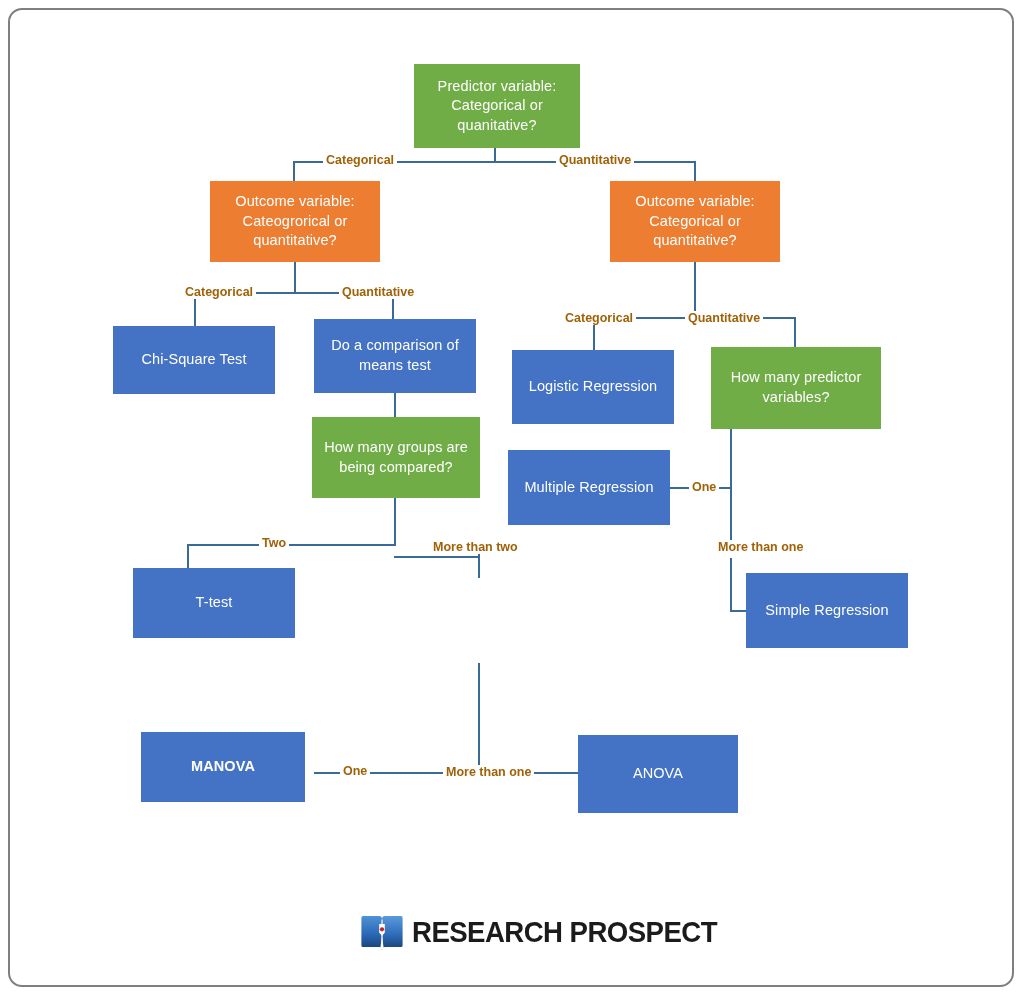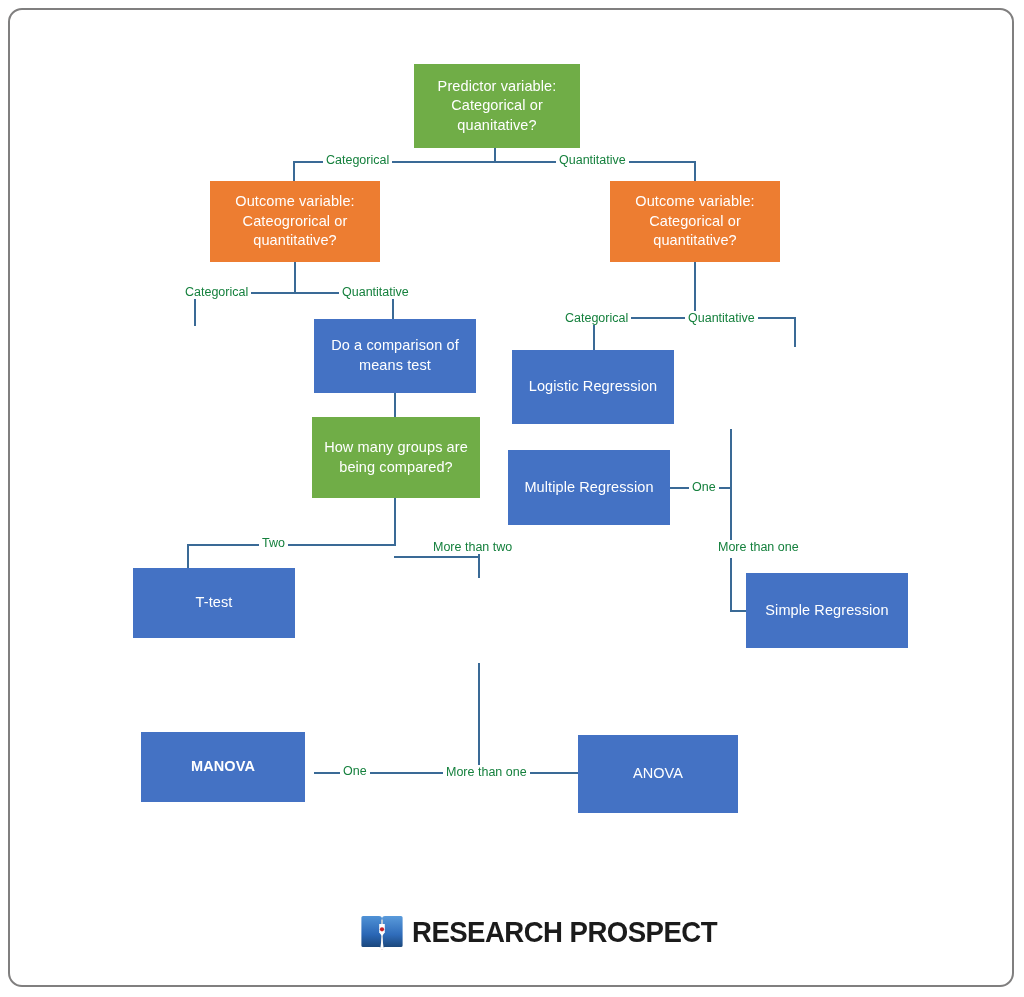--- a/index.html
+++ b/index.html
@@ -50,26 +50,27 @@
     position: absolute;
     background: #3a6a96;
     z-index: 1;
   }
   .line.h { height: 2px; }
   .line.v { width: 2px; }
 
   .elabel {
     position: absolute;
     font-size: 12.5px;
-    color: #15803d;
+    color: #a16207;
     white-space: nowrap;
     background: #ffffff;
     padding: 0 3px;
     z-index: 2;
     line-height: 14px;
+    font-weight: bold;
   }
 
   
   #logo {
     position: absolute;
     left: 349px;
     top: 896px;
     width: 300px;
     height: 52px;
     display: flex;
@@ -152,27 +153,29 @@
 
     <div class="elabel" style="left:330px; top:754px;">One</div>
     <div class="elabel" style="left:433px; top:755px;">More than one</div>
 
     <div class="node green" style="left:404px; top:54px; width:166px; height:84px;">Predictor variable: Categorical or quanitative?</div>
 
     <div class="node orange" style="left:200px; top:171px; width:170px; height:81px;">Outcome variable: Cateogrorical or quantitative?</div>
 
     <div class="node orange" style="left:600px; top:171px; width:170px; height:81px;">Outcome variable: Categorical or quantitative?</div>
 
+    <div class="node blue" style="left:103px; top:316px; width:162px; height:68px;">Chi-Square Test</div>
 
     <div class="node blue" style="left:304px; top:309px; width:162px; height:74px;">Do a comparison of means test</div>
 
     <div class="node green" style="left:302px; top:407px; width:168px; height:81px;">How many groups are being compared?</div>
 
     <div class="node blue" style="left:502px; top:340px; width:162px; height:74px;">Logistic Regression</div>
 
+    <div class="node green" style="left:701px; top:337px; width:170px; height:82px;">How many predictor variables?</div>
 
     <div class="node blue" style="left:498px; top:440px; width:162px; height:75px;">Multiple Regression</div>
 
     <div class="node blue" style="left:736px; top:563px; width:162px; height:75px;">Simple Regression</div>
 
     <div class="node blue" style="left:123px; top:558px; width:162px; height:70px;">T-test</div>
 
 
     <div class="node blue" style="left:131px; top:722px; width:164px; height:70px;font-weight:bold;">MANOVA</div>
 

